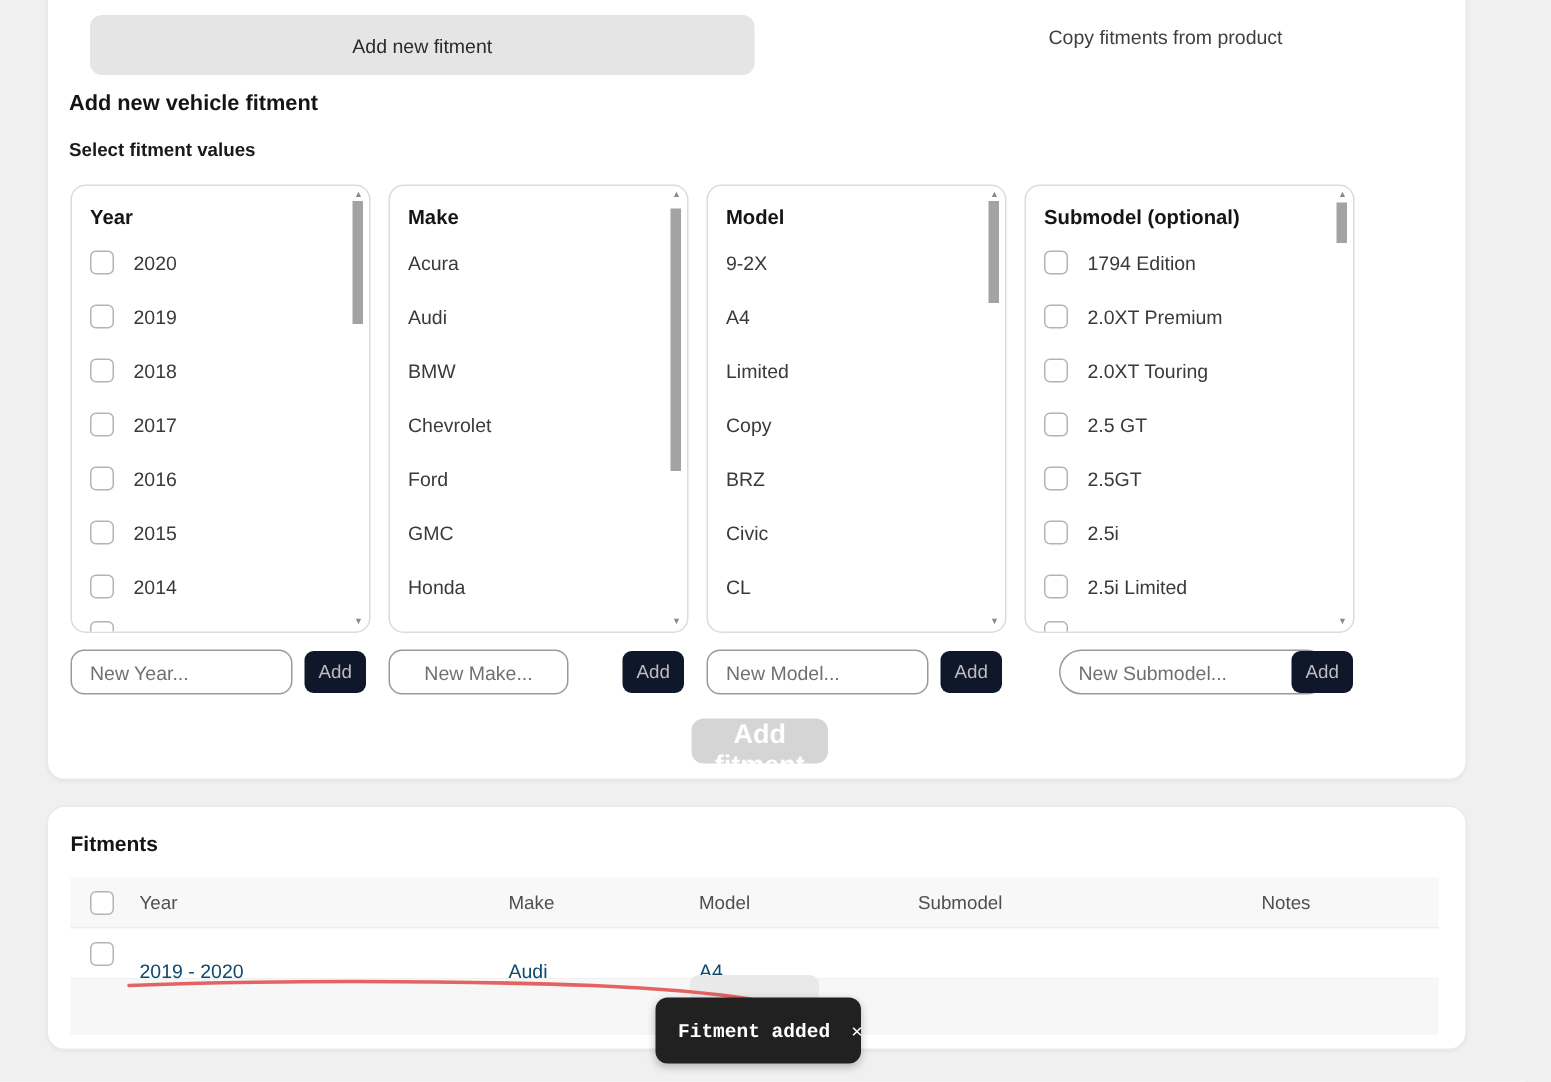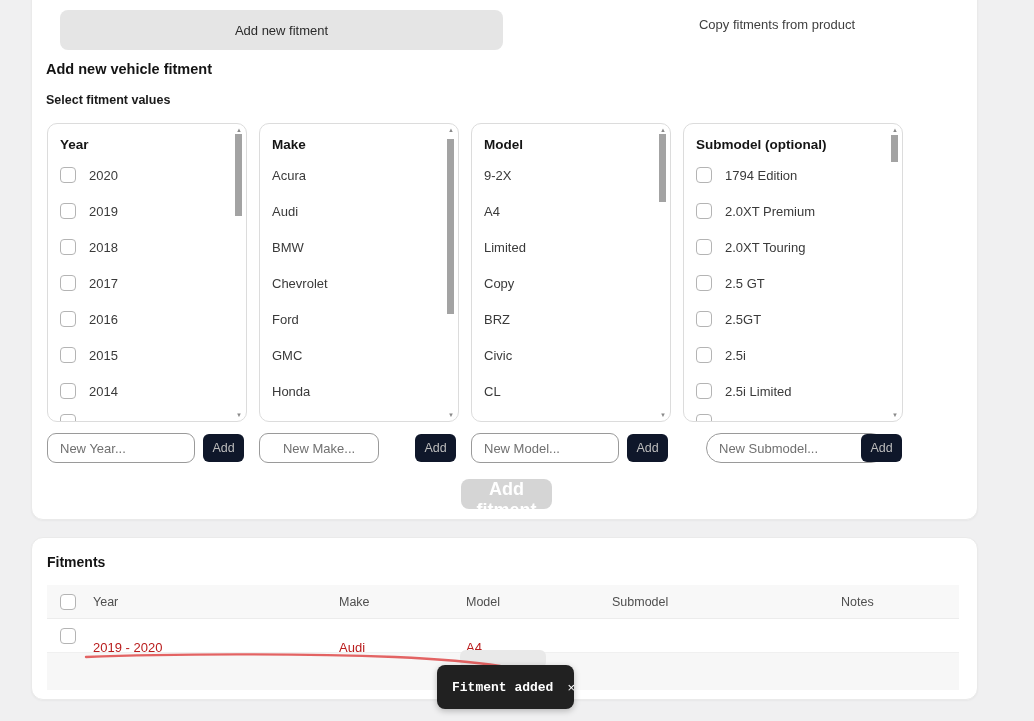--- a/index.html
+++ b/index.html
@@ -50,21 +50,21 @@
   
   .fit-title { position:absolute; left:15px; top:16px; font-size:14px; font-weight:bold; color:#141414; }
   .fit-table { position:absolute; left:15px; top:47px; width:912px; }
   .t-row { position:relative; display:flex; align-items:center; }
   .t-head { height:34px; background:#f8f8f8; border-bottom:1px solid #ececec; }
   .t-data { height:34px; background:#fff; border-bottom:1px solid #f0f0f0; }
   .t-foot { height:37px; background:#f7f7f7; }
   .t-cb { position:absolute; left:13px; top:9px; }
   .t-col { position:absolute; font-size:12.5px; }
   .t-head .t-col { color:#4f4f4f; }
-  .t-data .t-col { color:#b91c1c; font-size:13px;margin-top:24px; }
+  .t-data .t-col { color:#0c4a6e; font-size:13px;margin-top:24px; }
   .col-year{left:46px;} .col-make{left:292px;} .col-model{left:419px;} .col-submodel{left:565px;} .col-notes{left:770px;margin-left:24px;}
 
   
   .ghost-btn { position:absolute; left:460px; top:650px; width:86px; height:18px; background:#e9e9e9; border-radius:6px; z-index:4; }
   .toast { position:absolute; left:437px; top:665px; width:137px; height:44px; background:#212121; border-radius:8px;
     display:flex; align-items:center; padding:0 15px; gap:14px; z-index:10; box-shadow:0 2px 6px rgba(0,0,0,0.25); }
   .toast-msg { color:#fff; font-size:13px; font-weight:bold; white-space:nowrap;font-family:Liberation Mono, monospace; }
   .toast-x { color:#fff; font-size:13px; margin-left:auto; cursor:pointer; }
   #annotation { position:absolute; left:0; top:0; width:1034px; height:721px; pointer-events:none; z-index:5; }
 </style>

